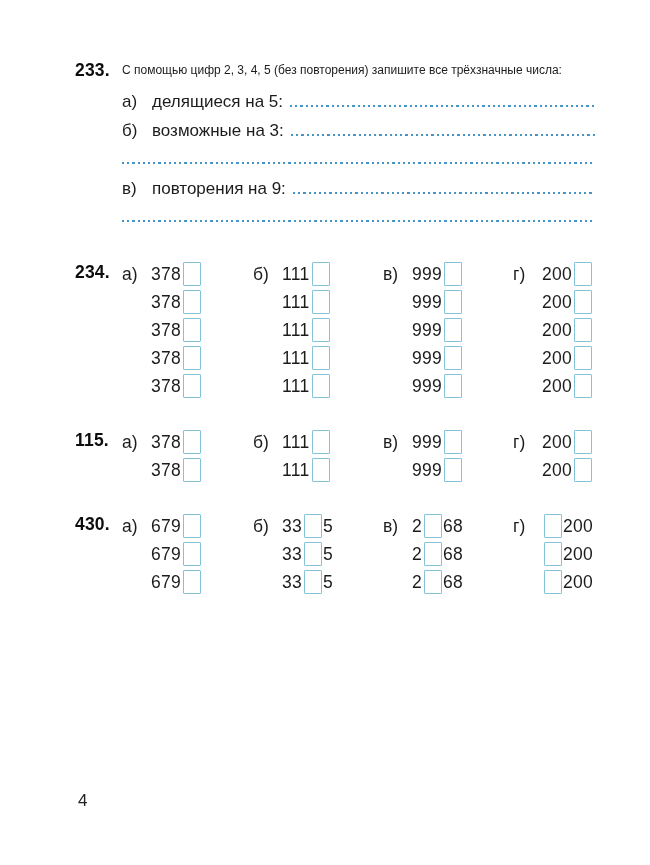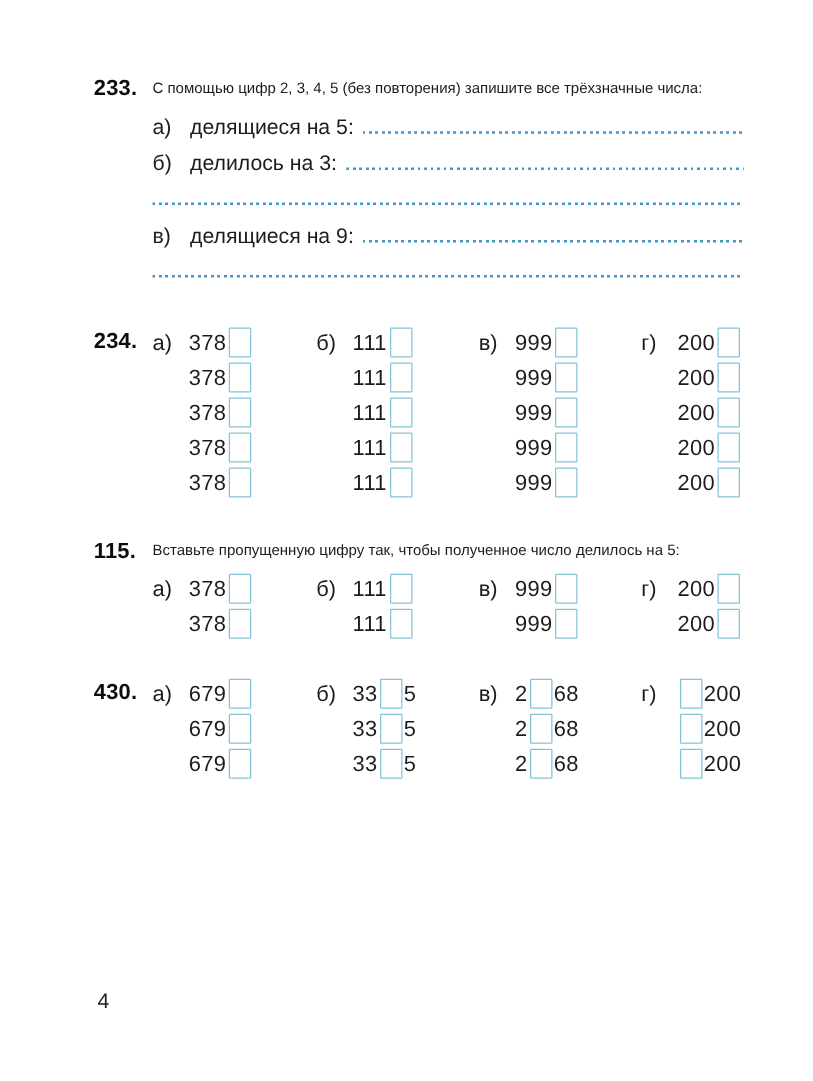--- a/index.html
+++ b/index.html
@@ -62,29 +62,29 @@
         <div class="ex-num">233.</div>
         <div class="ex-body">
           <p class="ex-prompt">С помощью цифр 2, 3, 4, 5 (без повторения) запишите все  трёхзначные числа:</p>
           <div class="fill-row">
             <span class="item-label">а)</span>
             <span class="item-text">делящиеся на 5:</span>
             <span class="dots"></span>
           </div>
           <div class="fill-row">
             <span class="item-label">б)</span>
-            <span class="item-text">делилось на 3:</span>
+            <span class="item-text">возможные на 3:</span>
             <span class="dots"></span>
           </div>
           <div class="line-row">
             <span class="dots"></span>
           </div>
           <div class="fill-row">
             <span class="item-label">в)</span>
-            <span class="item-text">делящиеся на 9:</span>
+            <span class="item-text">повторения на 9:</span>
             <span class="dots"></span>
           </div>
           <div class="line-row">
             <span class="dots"></span>
           </div>
         </div>
       </section>
       <section class="exercise">
         <div class="ex-num">234.</div>
         <div class="ex-body">
@@ -196,21 +196,20 @@
               <span class="cell-label"></span>
               <span class="num-before">200</span>
               <span class="digit-box"></span>
             </div>
           </div>
         </div>
       </section>
       <section class="exercise">
         <div class="ex-num">115.</div>
         <div class="ex-body">
-          <p class="ex-prompt">Вставьте пропущенную цифру так, чтобы полученное число делилось на 5:</p>
           <div class="num-grid">
             <div class="num-cell">
               <span class="cell-label">а)</span>
               <span class="num-before">378</span>
               <span class="digit-box"></span>
             </div>
             <div class="num-cell">
               <span class="cell-label">б)</span>
               <span class="num-before">111</span>
               <span class="digit-box"></span>

